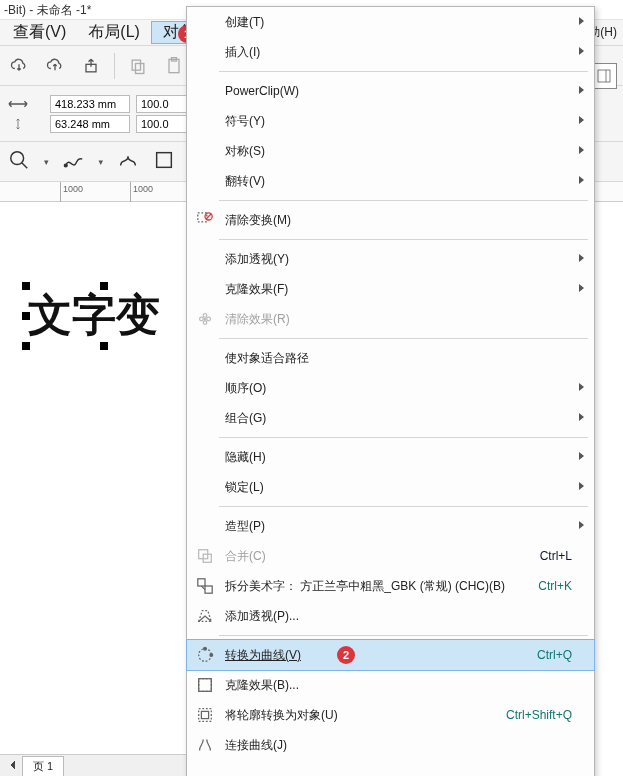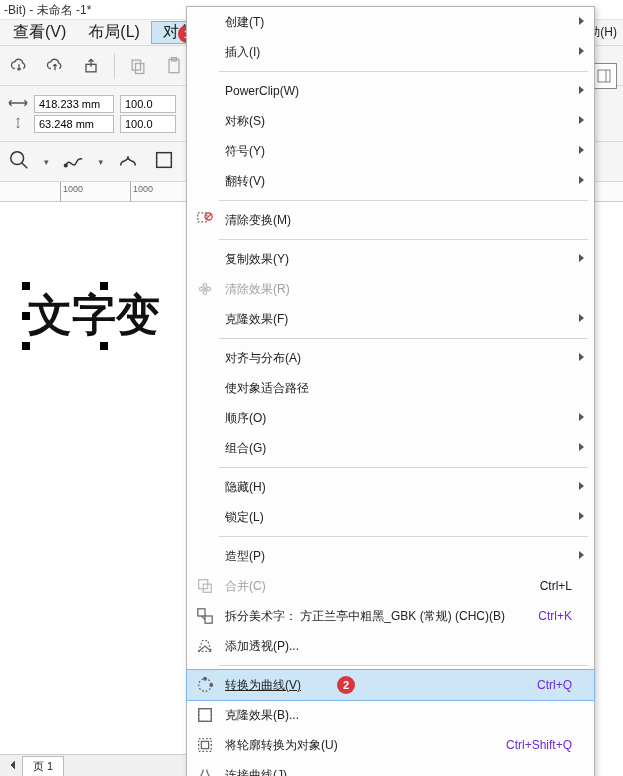--- a/index.html
+++ b/index.html
@@ -13,21 +13,21 @@
   .menubar .menuitem { padding: 0 11px; display: flex; align-items: center; cursor: default; font-size: 16px; }
   .menubar .menuitem.open { background: #cde6f7; border: 1px solid #7eb4ea; margin: 1px 0; }
   .menubar .gap { flex: 1; }
   .menubar .right { padding: 0 6px; display: flex; align-items: center; }
 
   
   .toolbar { height: 40px; background: #f5f5f5; border-bottom: 1px solid #d9d9d9; display: flex; align-items: center; gap: 10px; padding: 0 6px; }
   .tool-icon { width: 26px; height: 26px; display: inline-flex; align-items: center; justify-content: center; color: #555; }
   .tool-icon svg { width: 20px; height: 20px; stroke: #555; fill: none; stroke-width: 1.6; }
   .divider { width: 1px; height: 26px; background: #d0d0d0; }
-  .prop-field { display: flex; align-items: flex-start; gap: 4px; }
+  .prop-field { display: flex; align-items: center; gap: 20px; }
   .tiny-input { width: 80px; height: 18px; border: 1px solid #bbb; padding: 0 4px; font-size: 11px; background: #fff; }
   .tiny-input.narrow { width: 56px; }
   .dim-icon { width: 24px; height: 16px; display:inline-flex; align-items:center; justify-content:center; }
   .dim-icon svg { width: 22px; height: 12px; stroke:#555; fill:none; stroke-width:1.4; }
 
   .propbar-stack { display:flex; flex-direction:column; gap:2px; }
   .propbar2 { height: 56px; background:#f5f5f5; border-bottom:1px solid #d9d9d9; display:flex; align-items:center; gap:6px; padding:0 6px; }
 
   
   .shapetools { height: 40px; background:#f5f5f5; border-bottom:1px solid #d9d9d9; display:flex; align-items:center; gap:14px; padding:0 8px; }
@@ -42,21 +42,21 @@
 
   
   .right-panel-btn { position:absolute; right:6px; top:63px; width:26px; height:26px; border:1px solid #888; display:flex; align-items:center; justify-content:center; background:#fff; }
   .right-panel-btn svg { width:16px; height:16px; stroke:#444; fill:none; }
 
   
   .dropdown { position:absolute; left:186px; top:0px; width:409px; height:776px; background:#fdfdfd; border:1px solid #b5b5b5; box-shadow: 2px 2px 6px rgba(0,0,0,0.2); margin-top: 6px; }
   .dd-item { height:30px; display:flex; align-items:center; padding-left:38px; position:relative; font-size:12px; color:#222; }
   .dd-item.disabled { color:#a0a0a0; }
   .dd-item .arrow { position:absolute; right:10px; top:10px; width:0; height:0; border-top:4px solid transparent; border-bottom:4px solid transparent; border-left:5px solid #555; }
-  .dd-item .shortcut { position:absolute; right:22px; font-size:12px; color:#6d28d9; }
+  .dd-item .shortcut { position:absolute; right:22px; font-size:12px; color:#0f766e; }
   .dd-item.disabled .shortcut { color:#0f172a; }
   .dd-item.hover { background:#cde6f7; outline:1px solid #7eb4ea;text-decoration:underline; }
   .dd-sep { height:1px; background:#d5d5d5; margin:4px 6px 4px 32px; }
   .dd-icon { position:absolute; left:6px; width:24px; height:24px; display:flex; align-items:center; justify-content:center; }
   .dd-icon svg { width:18px; height:18px; stroke:#666; fill:none; stroke-width:1.4; }
   .dd-icon.disabled svg { stroke:#bbb; }
 
   
   .badge { display:inline-flex; align-items:center; justify-content:center; width:18px; height:18px; border-radius:50%; background:#d9363e; color:#fff; font-size:11px; font-weight:bold; position:absolute; }
 
@@ -204,68 +204,64 @@
   <div class="dd-item">
       <span>插入(I)</span>
       <span class="arrow"></span>
     </div>
   <div class="dd-sep"></div>
   <div class="dd-item">
       <span>PowerClip(W)</span>
       <span class="arrow"></span>
     </div>
   <div class="dd-item">
+      <span>符号(Y)</span>
+      <span class="arrow"></span>
+    </div>
+  <div class="dd-item">
       <span>对称(S)</span>
-      <span class="arrow"></span>
-    </div>
-  <div class="dd-item">
-      <span>符号(Y)</span>
       <span class="arrow"></span>
     </div>
   <div class="dd-item">
       <span>翻转(V)</span>
       <span class="arrow"></span>
     </div>
   <div class="dd-sep"></div>
   <div class="dd-item">
     <span class="dd-icon">
         <svg viewBox="0 0 20 20">
           <rect x="2" y="2" width="10" height="10" stroke-dasharray="2 2"></rect>
           <circle cx="14" cy="6" r="4" stroke="#d33" fill="none"></circle>
           <line x1="11" y1="9" x2="17" y2="3" stroke="#d33"></line>
         </svg>
       </span>
     <span>清除变换(M)</span>
   </div>
   <div class="dd-sep"></div>
   <div class="dd-item">
-      <span>复制效果(Y)</span>
+      <span>添加透视(Y)</span>
+      <span class="arrow"></span>
+    </div>
+  <div class="dd-item">
+      <span>克隆效果(F)</span>
       <span class="arrow"></span>
     </div>
   <div class="dd-item disabled">
     <span class="dd-icon disabled">
         <svg viewBox="0 0 20 20">
           <circle cx="6" cy="10" r="2"></circle>
           <circle cx="10" cy="6" r="2"></circle>
           <circle cx="14" cy="10" r="2"></circle>
           <circle cx="10" cy="14" r="2"></circle>
           <circle cx="10" cy="10" r="1"></circle>
         </svg>
       </span>
     <span>清除效果(R)</span>
   </div>
-  <div class="dd-item">
-      <span>克隆效果(F)</span>
-      <span class="arrow"></span>
-    </div>
-  <div class="dd-sep"></div>
-  <div class="dd-item">
-      <span>对齐与分布(A)</span>
-      <span class="arrow"></span>
-    </div>
+  <div class="dd-sep"></div>
   <div class="dd-item">
       <span>使对象适合路径</span>
     </div>
   <div class="dd-item">
       <span>顺序(O)</span>
       <span class="arrow"></span>
     </div>
   <div class="dd-item">
       <span>组合(G)</span>
       <span class="arrow"></span>

